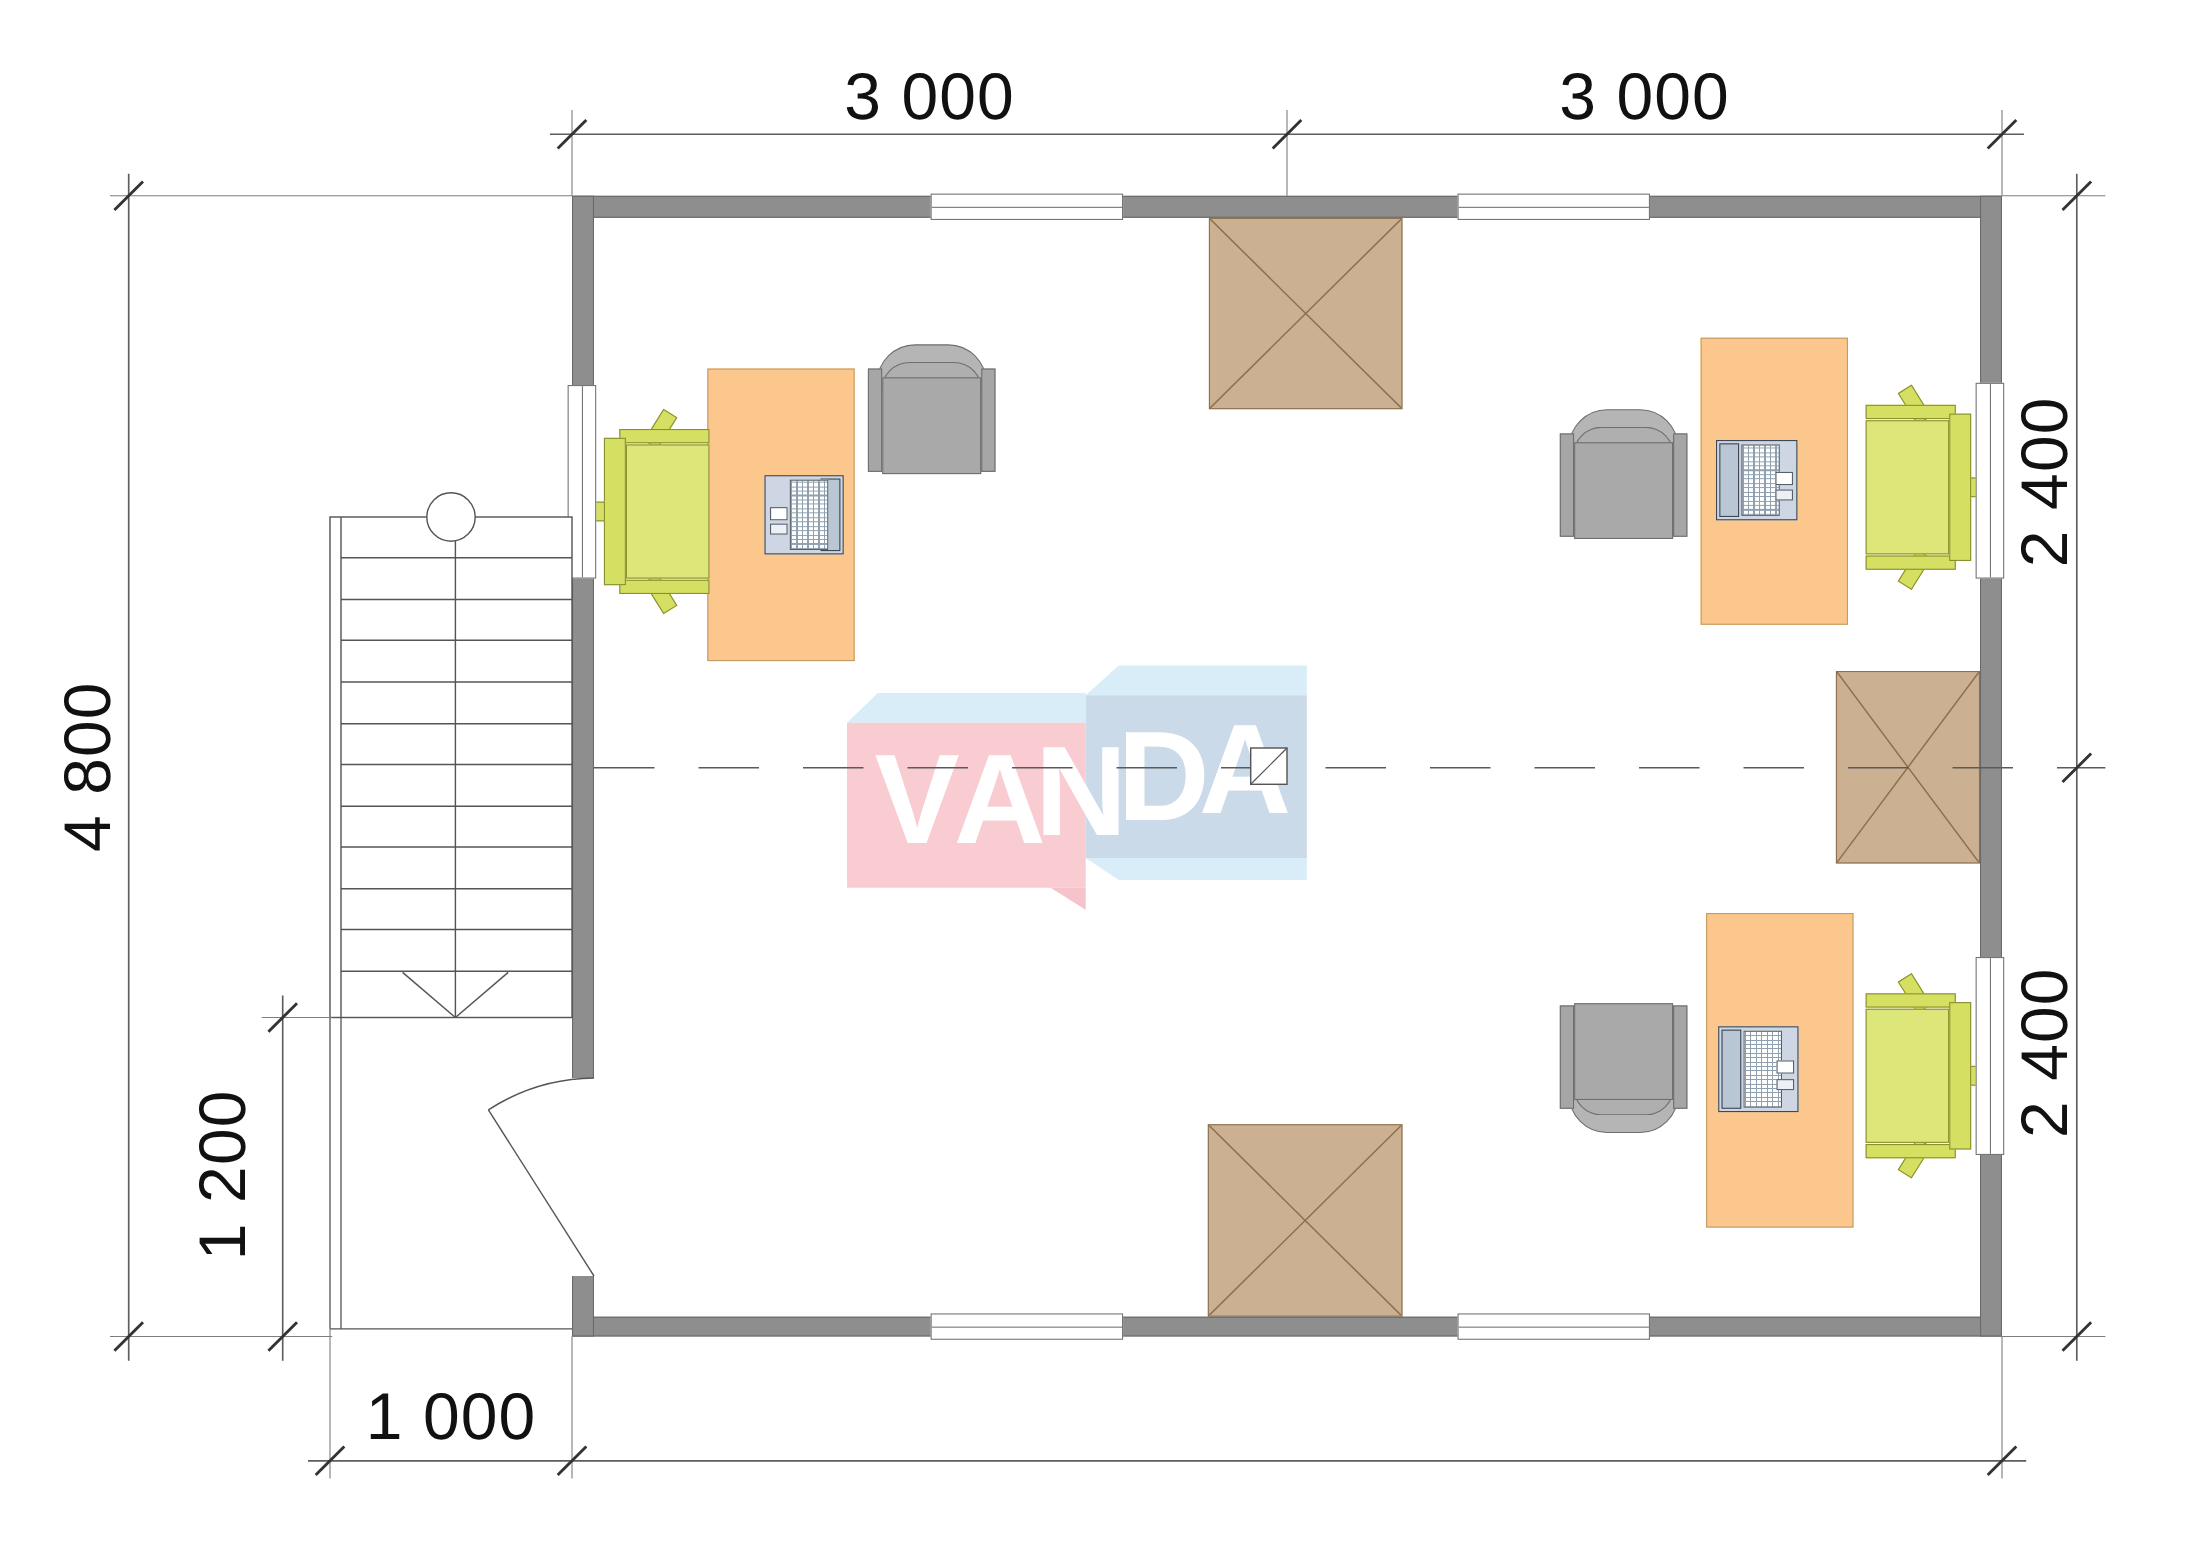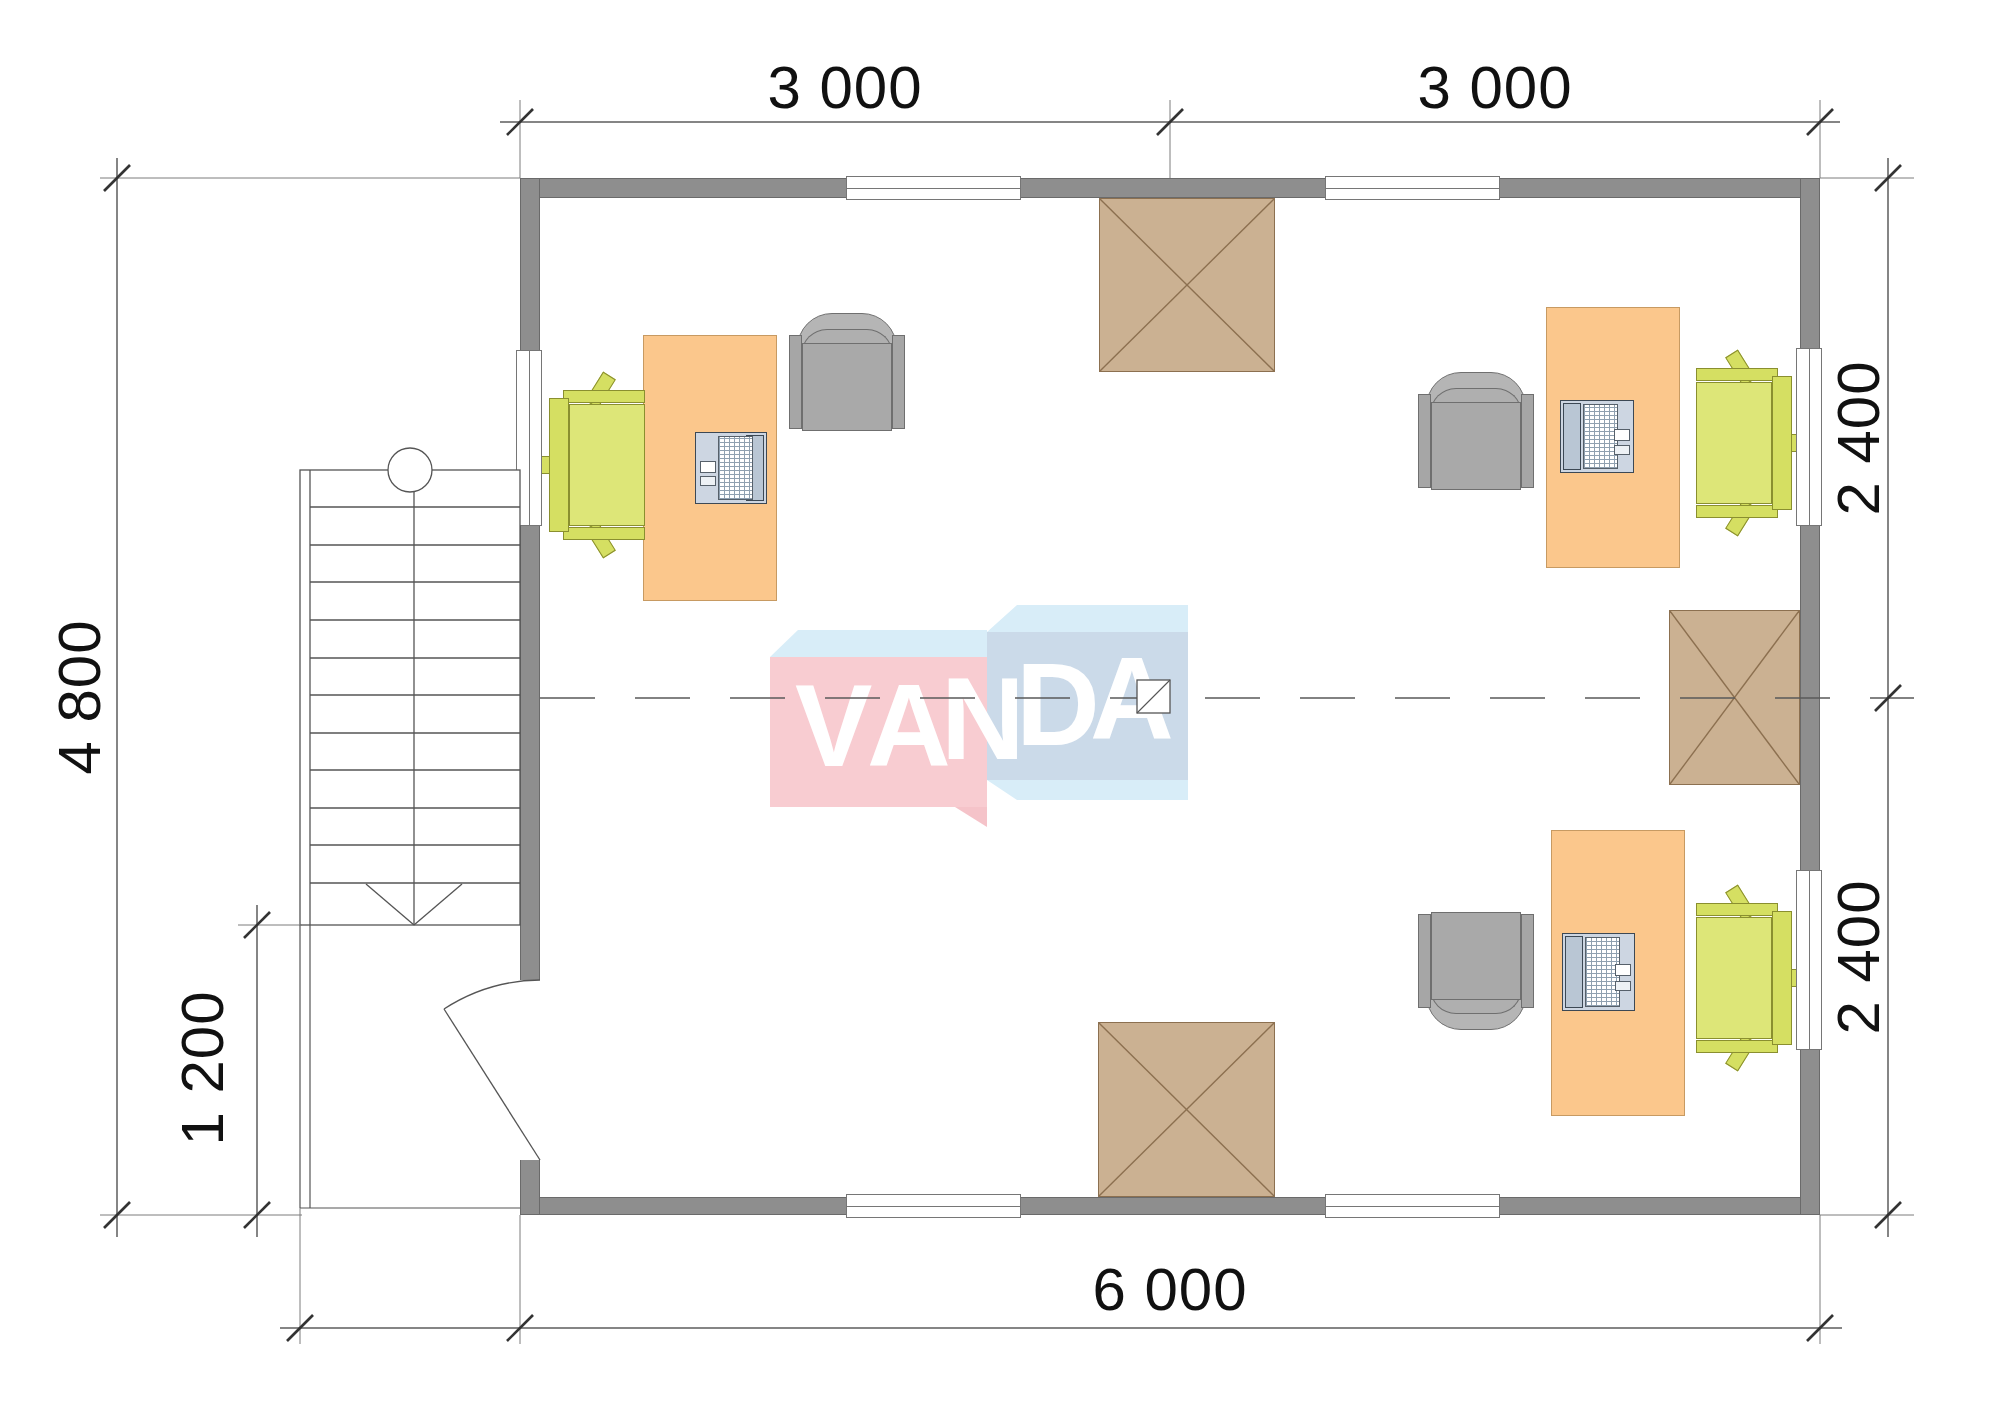--- a/index.html
+++ b/index.html
@@ -258,19 +258,19 @@
       <line x1="244" y1="938" x2="270" y2="912"></line>
       <line x1="244" y1="1228" x2="270" y2="1202"></line>
       <line x1="1875" y1="191" x2="1901" y2="165"></line>
       <line x1="1875" y1="711" x2="1901" y2="685"></line>
       <line x1="1875" y1="1228" x2="1901" y2="1202"></line>
     </g>
   </svg>
 
   <div class="dim-text" style="left:735px;top:53px;">3 000</div>
   <div class="dim-text" style="left:1385px;top:53px;">3 000</div>
-  <div class="dim-text" style="left:1060px;top:1255px;">6 000</div>
+  <div class="dim-text" style="left:300px;top:1253px;">1 000</div>
   <div class="dim-text vert" style="left:-30px;top:662px;">4 800</div>
   <div class="dim-text vert" style="left:93px;top:1033px;">1 200</div>
   <div class="dim-text vert" style="left:1749px;top:403px;">2 400</div>
   <div class="dim-text vert" style="left:1749px;top:922px;">2 400</div>
 
 </div>
 
 </body></html>

